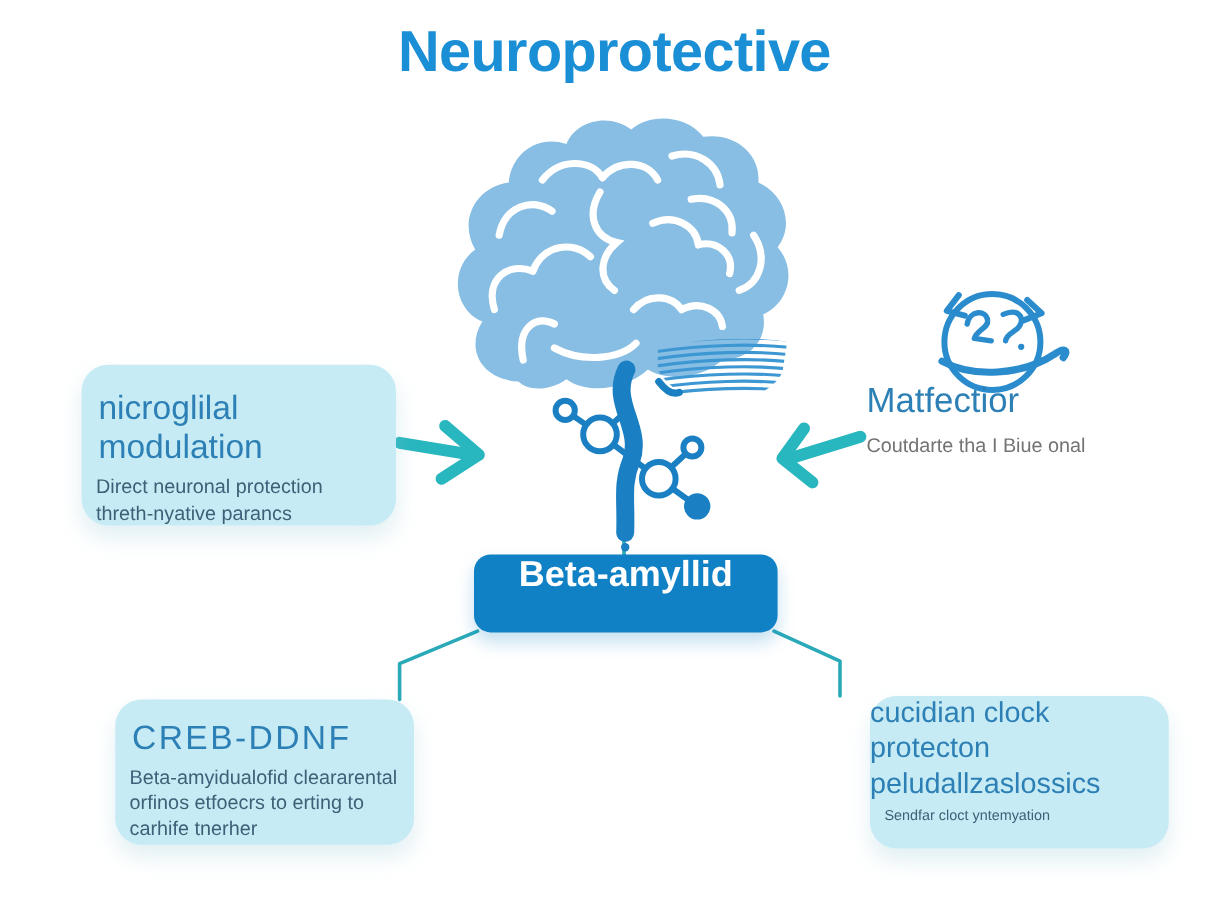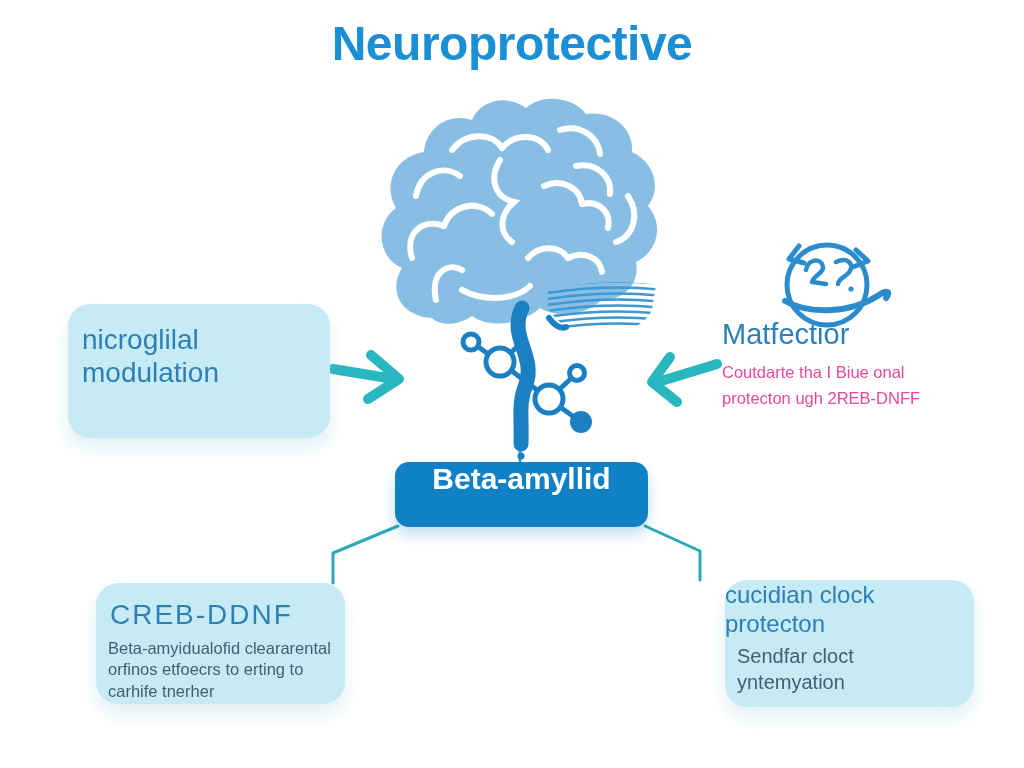--- a/index.html
+++ b/index.html
@@ -16,30 +16,30 @@
     position:absolute;background:#c7ebf4;border-radius:22px;text-align:left;
     box-shadow:0 10px 18px rgba(150,200,215,0.28);box-sizing:border-box;
   }
   .bx-title{font-size:28px;line-height:1.18;font-weight:500;color:#2d80b5;padding:0 14px;}
   .bx-title-spaced{letter-spacing:2px;}
   .bx-title-sm{font-size:24px;line-height:1.22;font-weight:500;color:#2d80b5;}
   .bx-body{font-size:16.5px;line-height:1.3;color:#3e6077;margin-top:7px;padding:0 12px;}
   #box-top-left{left:68px;top:304px;width:262px;height:134px;padding-top:19px;}
   #box-bottom-left{left:96px;top:583px;width:249px;height:121px;padding-top:15px;}
   #box-bottom-right{left:681px;top:580px;width:249px;height:127px;margin-left:44px;}
-  #box-bottom-right .bx-body{font-size:20px;margin-top:4px;}
+  #box-bottom-right .bx-body{font-size:12px;margin-top:4px;}
   .center-box{
     position:absolute;left:395px;top:462px;width:253px;height:65px;background:#1181c5;
     border-radius:14px;display:flex;align-items:flex-start;justify-content:center;
     color:#ffffff;font-size:30px;font-weight:700;
     box-shadow:0 8px 14px rgba(17,129,197,0.25);
   }
   .right-note{position:absolute;left:722px;top:318px;width:220px;text-align:left;}
   .rn-title{font-size:29px;font-weight:500;color:#2d80b5;margin-bottom:9px;}
-  .rn-line{font-size:16.5px;color:#ec4899;line-height:1.55;}
+  .rn-line{font-size:16.5px;color:#737373;line-height:1.55;}
 </style>
 </head>
 <body>
 
 <div class="canvas">
 
   <svg class="art" width="1024" height="768" viewBox="0 0 1024 768">
 
     <g stroke="#2aa9b8" stroke-width="3" fill="none" stroke-linecap="round" stroke-linejoin="round">
       <path d="M 520 447 L 520 462"></path>
@@ -135,36 +135,37 @@
       <path d="M 836 262 C 847 257 854 263 850 271 C 847 277 839 277 838 284" stroke-width="4.5"></path>
       <circle cx="851" cy="289" r="2.6" fill="#2b8ccd" stroke="none"></circle>
       <path d="M 785 301 C 810 315 852 313 879 295 C 887 289 891 292 886 298" stroke-width="6"></path>
     </g>
   </svg>
 
   <div class="title">Neuroprotective</div>
 
   <div class="softbox" id="box-top-left">
     <div class="bx-title">nicroglilal modulation</div>
+    <div class="bx-body">Direct neuronal protection threth-nyative parancs</div>
   </div>
 
   <div class="right-note">
     <div class="rn-title">Matfectior</div>
     <div class="rn-line">Coutdarte tha I Biue onal</div>
-    <div class="rn-line">protecton ugh 2REB-DNFF</div>
   </div>
 
   <div class="center-box">
     <span>Beta-amyllid</span>
   </div>
 
   <div class="softbox" id="box-bottom-left">
     <div class="bx-title bx-title-spaced">CREB-DDNF</div>
     <div class="bx-body">Beta-amyidualofid cleararental orfinos etfoecrs to erting to carhife tnerher</div>
   </div>
 
   <div class="softbox" id="box-bottom-right">
     <div class="bx-title-sm">cucidian clock</div>
     <div class="bx-title-sm">protecton</div>
+    <div class="bx-title-sm">peludallzaslossics</div>
     <div class="bx-body">Sendfar cloct yntemyation</div>
   </div>
 
 </div>
 
 </body></html>

